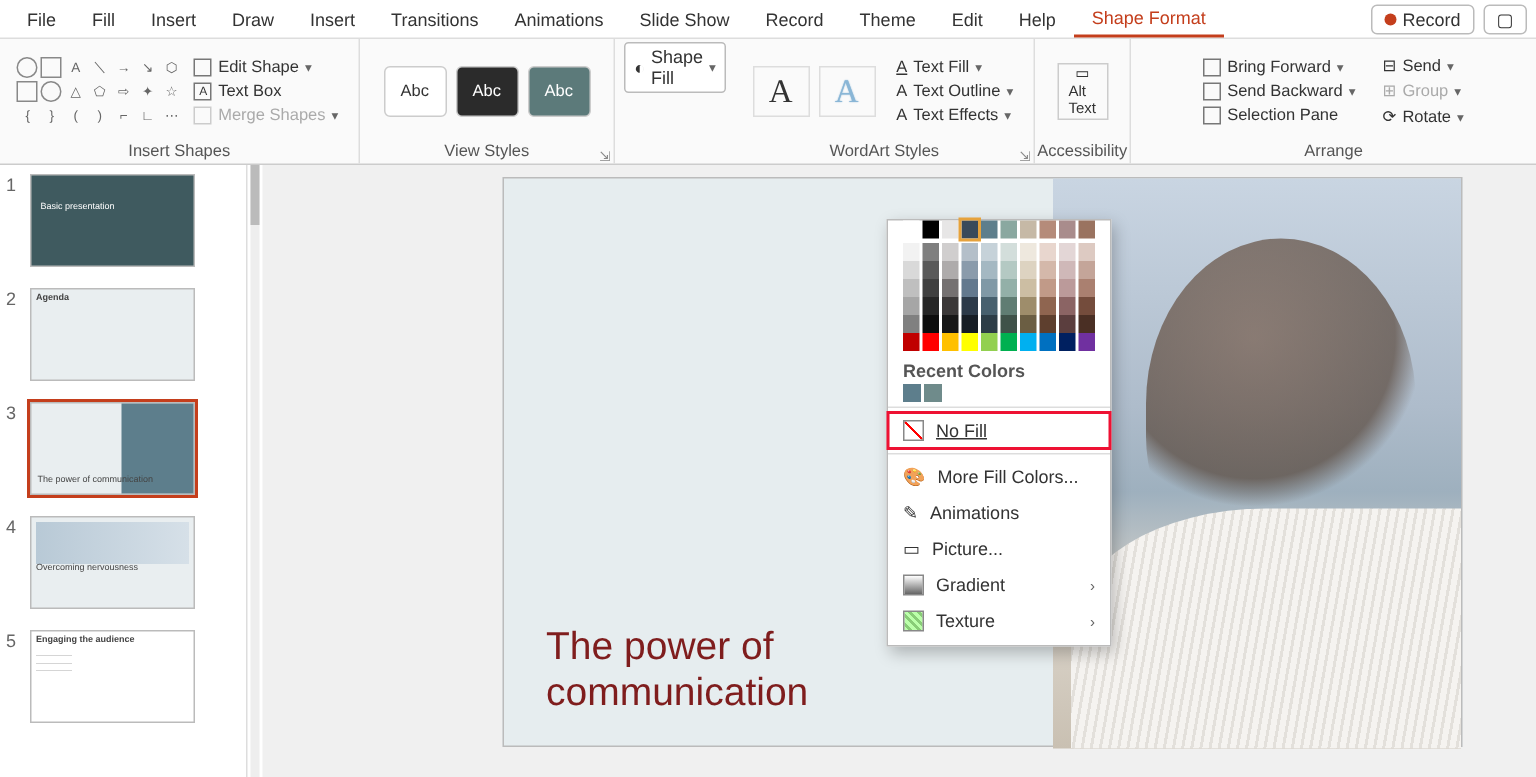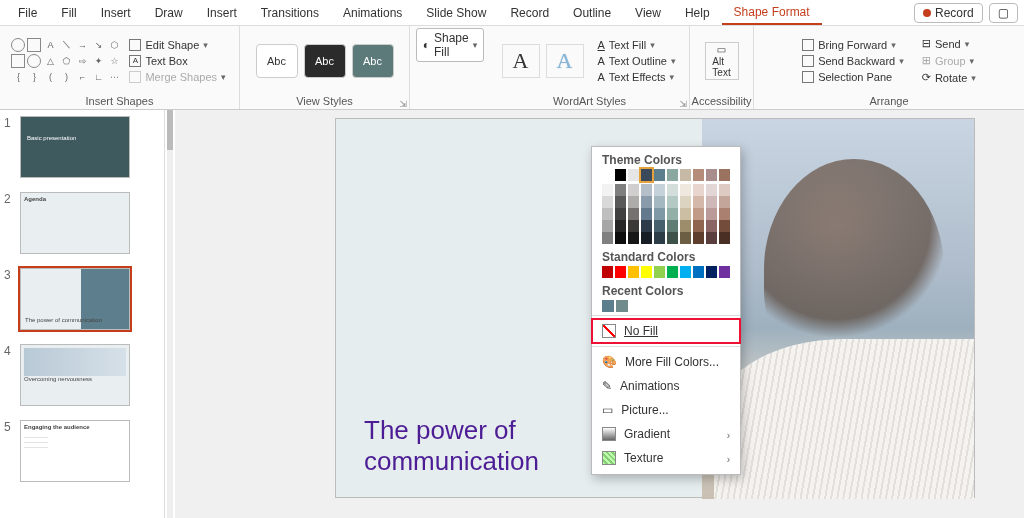--- a/index.html
+++ b/index.html
@@ -50,21 +50,21 @@
 .slot { display:flex; gap:6px; margin-bottom:14px; }
 .num { font-size:12px; color:#666; width:10px; }
 .thumb { width:110px; height:62px; border:1px solid #bbb; background:#e9eef0; position:relative; font-size:6px; color:#444; padding:3px;}
 .thumb.sel { outline:2px solid #c43e1c; }
 .scrollbar{width:10px;}
 .strack{width:6px;height:100%;background:#eee;margin:0 auto;position:relative;}
 .sthumb{width:6px;height:40px;background:#bbb;position:absolute;top:0;}
 
 .canvas { flex:1; background:#f0f0f0; position:relative; }
 .slide { position:absolute; left:160px; top:8px; width:640px; height:380px; background:#e6edef; border:1px solid #bbb; }
-.slide .textblock{position:absolute;left:28px;top:296px;font-family:Georgia,serif;font-size:26px;color:#4c1d95;}
+.slide .textblock{position:absolute;left:28px;top:296px;font-family:Georgia,serif;font-size:26px;color:#7f1d1d;}
 .photo{position:absolute;right:0;top:0;width:272px;height:380px;background:linear-gradient(to bottom,#c9d5e2 0%,#aebccb 40%,#9eb0be 55%,#dcd6cc 75%,#c9c0b2 100%);overflow:hidden;}
 .photo::after{content:"";position:absolute;right:30px;top:40px;width:180px;height:220px;background:radial-gradient(circle at 40% 30%,#6b4a34 0%,#4a3322 50%,transparent 60%);border-radius:50% 50% 40% 40%;opacity:.6;}
 .shirt{position:absolute;bottom:0;right:0;width:260px;height:160px;background:repeating-linear-gradient(100deg,#f5f3f0 0 4px,#e3e0db 4px 6px);border-radius:50% 0 0 0;}
 
 
 .panel{position:absolute;left:416px;top:36px;width:150px;background:#fff;border:1px solid #bbb;box-shadow:2px 4px 10px rgba(0,0,0,.25);padding-bottom:4px;z-index:50;}
 .panel .sect{padding:6px 10px 2px;font-weight:600;color:#555;font-size:12px;}
 .sw{width:12px;height:12px;}
 .swrow{display:flex;gap:2px;padding:0 10px;}
 .mrow{display:flex;align-items:flex-end;gap:8px;padding:5px 10px;font-size:12px;cursor:pointer;}
@@ -81,22 +81,22 @@
 <div class="menubar">
   <div class="mitem">File</div>
   <div class="mitem">Fill</div>
   <div class="mitem">Insert</div>
   <div class="mitem">Draw</div>
   <div class="mitem">Insert</div>
   <div class="mitem">Transitions</div>
   <div class="mitem">Animations</div>
   <div class="mitem">Slide Show</div>
   <div class="mitem">Record</div>
-  <div class="mitem">Outline</div>
-  <div class="mitem">View</div>
+  <div class="mitem">Theme</div>
+  <div class="mitem">Edit</div>
   <div class="mitem">Help</div>
   <div class="mitem active">Shape Format</div>
   <div class="spacer"></div>
   <div class="btn">
       <span class="record-dot"></span>
       <span>Record</span>
     </div>
   <div class="btn">
       <span>▢</span>
     </div>
@@ -290,21 +290,20 @@
       <div class="photo">
           <div class="shirt"></div>
         </div>
       <div class="textblock">
         <div>The power of</div>
         <div>communication</div>
       </div>
     </div>
 
     <div class="panel">
-      <div class="sect">Theme Colors</div>
       <div class="swrow" id="theme-top">
           <span class="sw" style="background: rgb(255, 255, 255);"></span>
           <span class="sw" style="background: rgb(0, 0, 0);"></span>
           <span class="sw" style="background: rgb(231, 230, 230);"></span>
           <span class="sw" style="background: rgb(58, 74, 90); outline: rgb(230, 162, 60) solid 2px;"></span>
           <span class="sw" style="background: rgb(93, 126, 140);"></span>
           <span class="sw" style="background: rgb(138, 168, 160);"></span>
           <span class="sw" style="background: rgb(198, 185, 166);"></span>
           <span class="sw" style="background: rgb(181, 139, 122);"></span>
           <span class="sw" style="background: rgb(169, 140, 140);"></span>
@@ -365,21 +364,20 @@
             <span class="sw" style="background: rgb(23, 23, 23);"></span>
             <span class="sw" style="background: rgb(22, 29, 37);"></span>
             <span class="sw" style="background: rgb(44, 61, 71);"></span>
             <span class="sw" style="background: rgb(63, 82, 73);"></span>
             <span class="sw" style="background: rgb(107, 94, 67);"></span>
             <span class="sw" style="background: rgb(94, 63, 46);"></span>
             <span class="sw" style="background: rgb(91, 62, 62);"></span>
             <span class="sw" style="background: rgb(74, 47, 36);"></span>
           </div>
         </div>
-      <div class="sect">Standard Colors</div>
       <div class="swrow" id="standard-row">
           <span class="sw" style="background: rgb(192, 0, 0);"></span>
           <span class="sw" style="background: rgb(255, 0, 0);"></span>
           <span class="sw" style="background: rgb(255, 192, 0);"></span>
           <span class="sw" style="background: rgb(255, 255, 0);"></span>
           <span class="sw" style="background: rgb(146, 208, 80);"></span>
           <span class="sw" style="background: rgb(0, 176, 80);"></span>
           <span class="sw" style="background: rgb(0, 176, 240);"></span>
           <span class="sw" style="background: rgb(0, 112, 192);"></span>
           <span class="sw" style="background: rgb(0, 32, 96);"></span>

